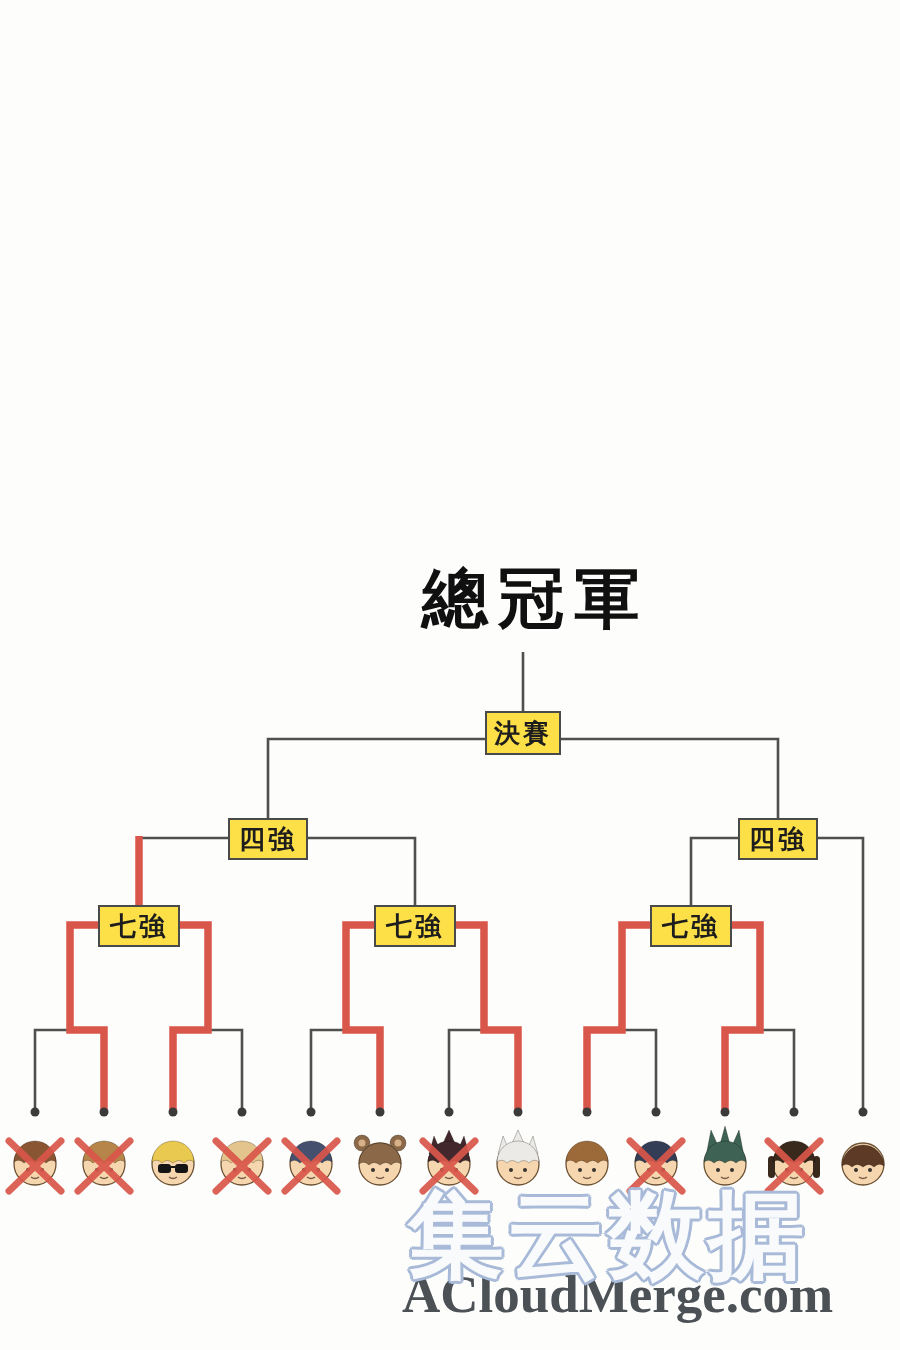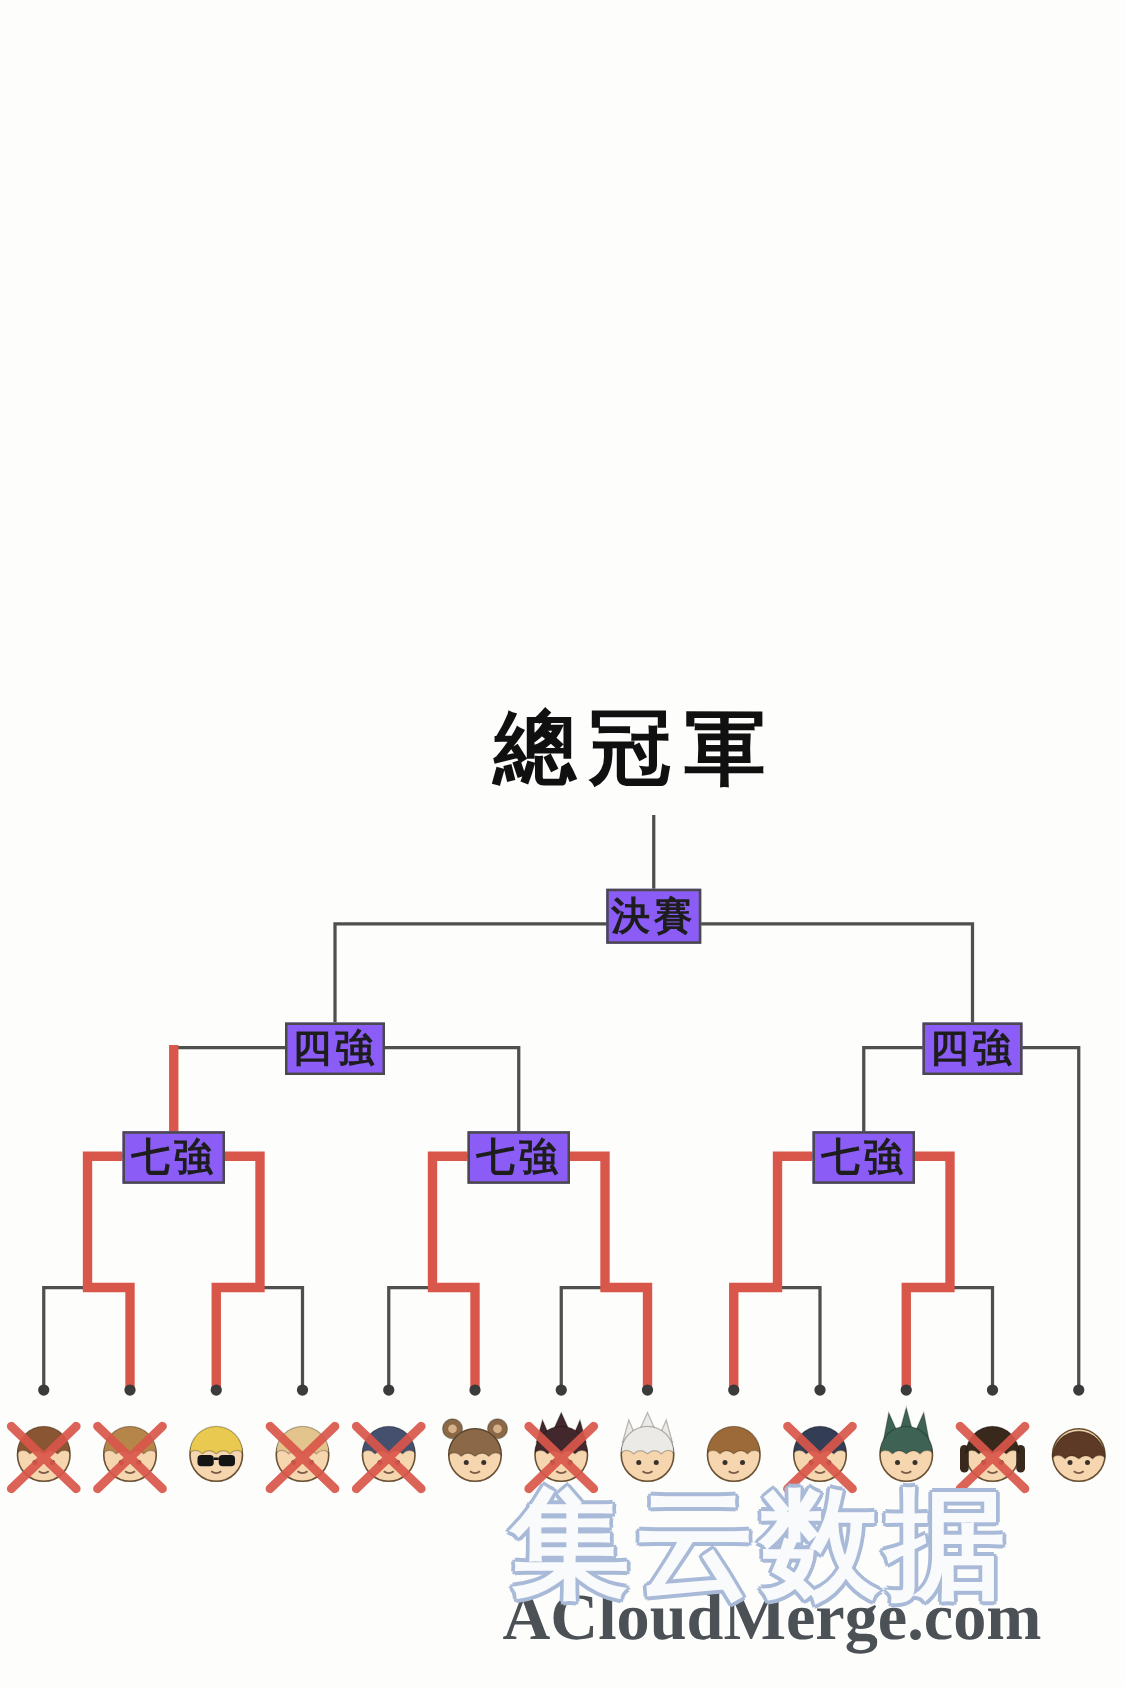--- a/index.html
+++ b/index.html
@@ -1,21 +1,21 @@
 <!DOCTYPE html>
 <html><head>
 <meta charset="utf-8">
 <style>
   html,body{margin:0;padding:0;background:#ffffff;}
   body{font-family:"Liberation Sans","DejaVu Sans",sans-serif;}
   #page{position:relative;width:900px;height:1350px;background:#fdfdfb;overflow:hidden;}
   #lines{position:absolute;left:0;top:0;}
-  .box{position:absolute;background:#8b5cf6;border:2.5px solid #4a4a4a;display:flex;align-items:center;justify-content:center;
-       font-size:31px;font-weight:600;color:#1d1d1d;letter-spacing:3px;box-sizing:border-box;}
-  #title{position:absolute;left:309px;top:554px;width:400px;text-align:center;
+  .box{position:absolute;background:#fde047;border:2.5px solid #4a4a4a;display:flex;align-items:center;justify-content:center;
+       font-size:26px;font-weight:600;color:#1d1d1d;letter-spacing:3px;box-sizing:border-box;}
+  #title{position:absolute;left:336px;top:554px;width:400px;text-align:center;
          font-size:66px;font-weight:900;color:#101010;letter-spacing:10px;white-space:nowrap;}
   .avatar{position:absolute;width:64px;height:72px;top:1124px;}
   #wm-cjk{position:absolute;left:408px;top:1172px;font-size:96px;font-weight:800;letter-spacing:4px;
           color:rgba(255,255,255,0.92);white-space:nowrap;
           text-shadow:3px 0 #a8bad8,-3px 0 #a8bad8,0 3px #a8bad8,0 -3px #a8bad8,
                       2px 2px #a8bad8,-2px -2px #a8bad8,2px -2px #a8bad8,-2px 2px #a8bad8;}
   #wm-latin{position:absolute;left:402px;top:1264px;font-family:"Liberation Serif","DejaVu Serif",serif;
             font-size:53px;font-weight:700;color:#4c5156;white-space:nowrap;
             text-shadow:0 0 3px #ffffff,0 0 3px #ffffff,1px 1px 2px #ffffff;}
 </style>

